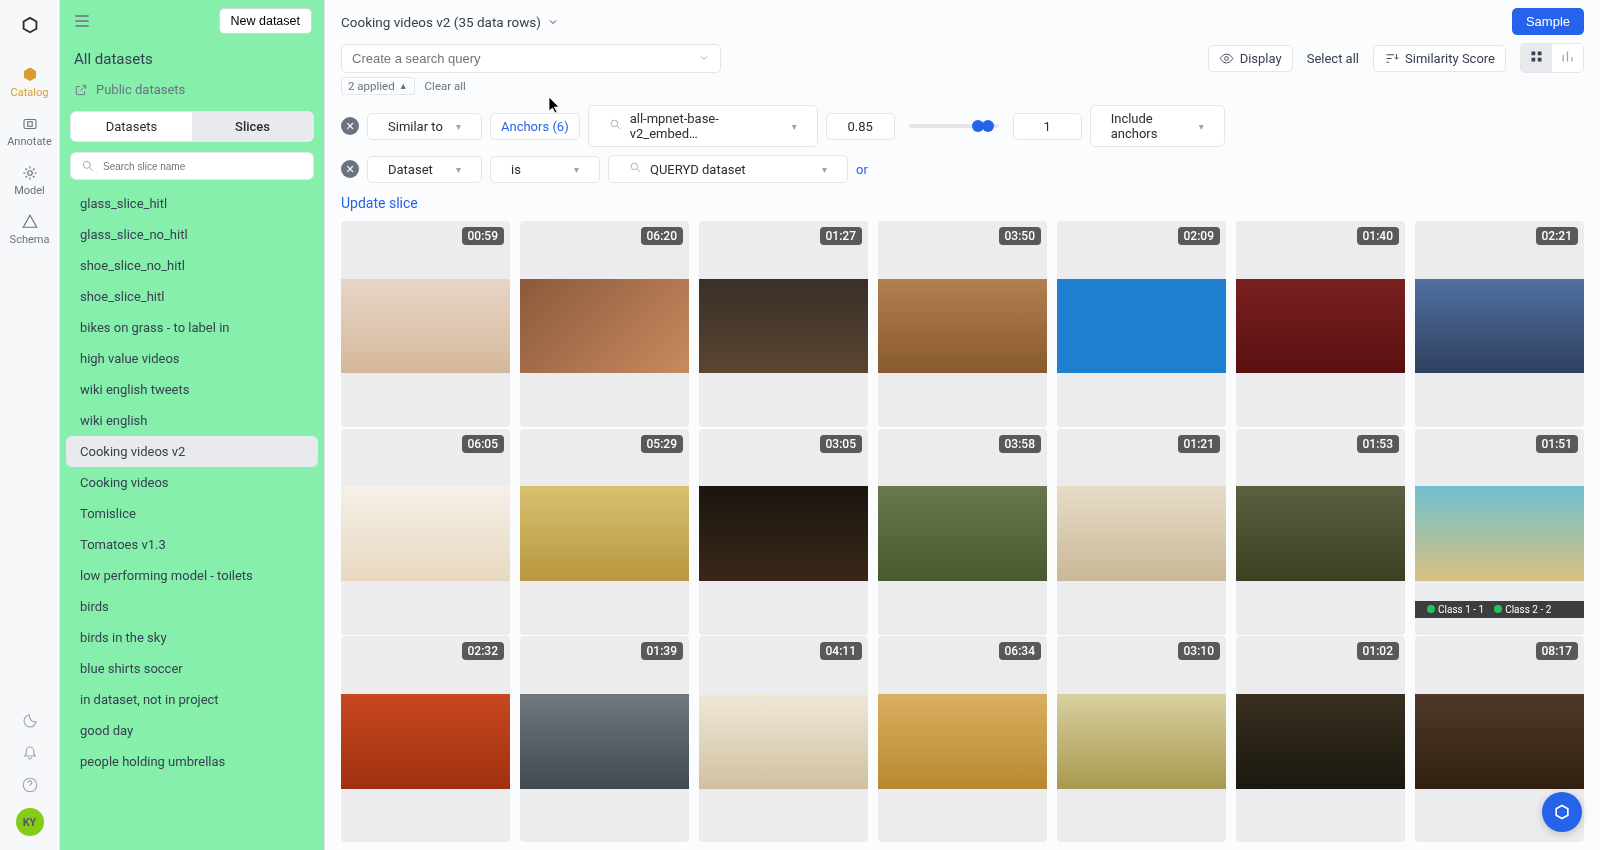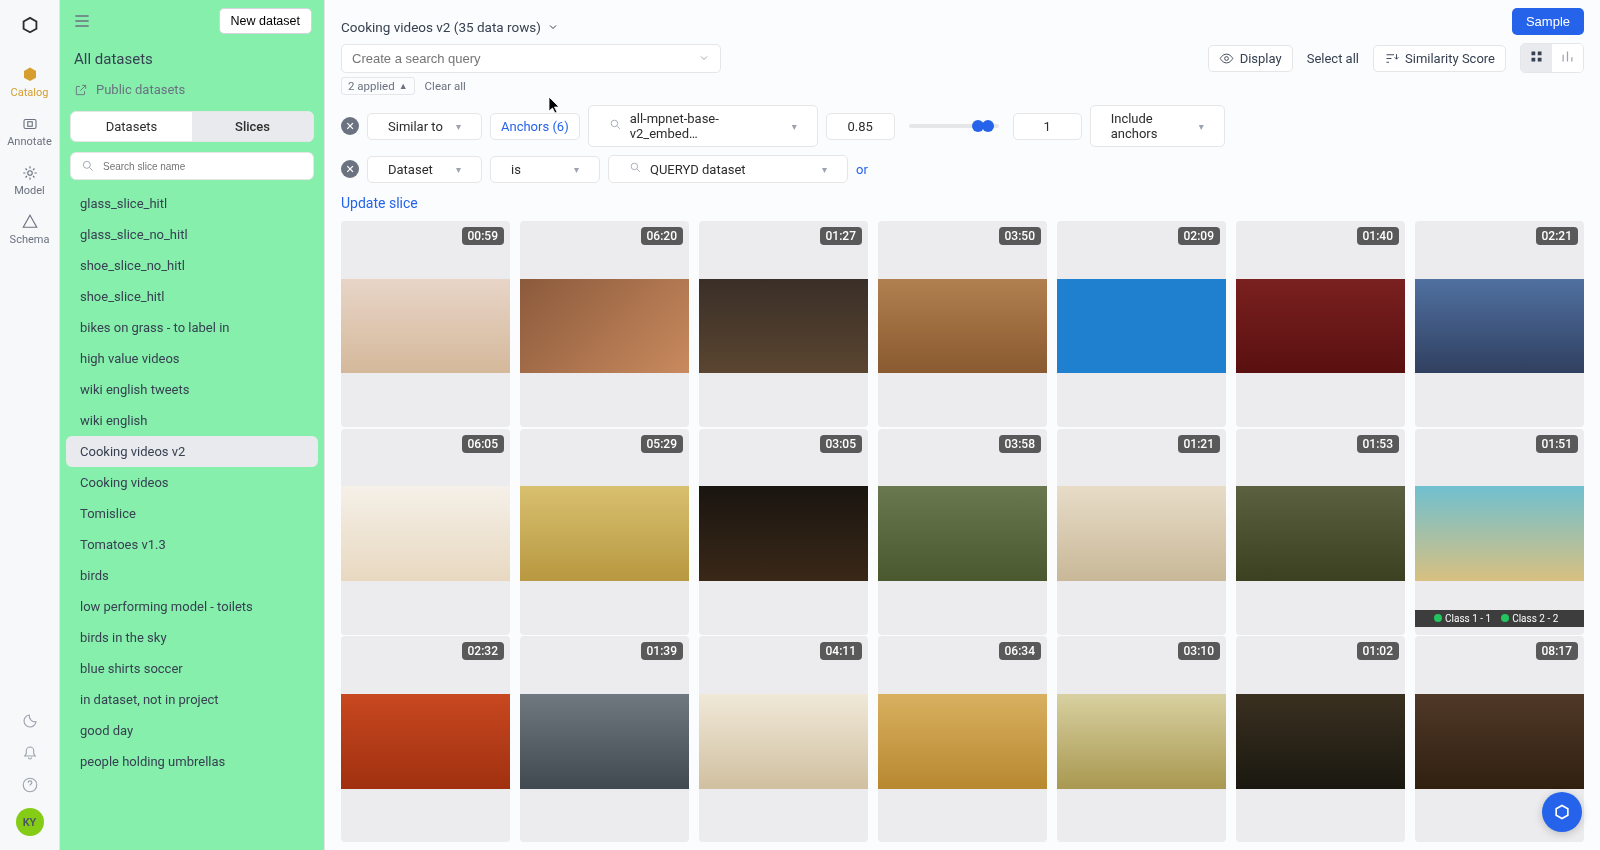--- a/index.html
+++ b/index.html
@@ -27,21 +27,21 @@
 .tabbar .tab { flex:1; text-align:center; padding:7px 0; font-size:13px; cursor:pointer; }
 .tabbar .tab.active { background:#e8eaed; font-weight:500; }
 .search-slice { margin:10px 10px 8px; display:flex; align-items:center; gap:8px; background:#fff; border:1px solid #e5e6e8; border-radius:6px; padding:6px 10px; color:#9ca3af; }
 .search-slice input { border:none; outline:none; flex:1; font-size:10px; background:transparent; }
 .slice-list { overflow-y:auto; flex:1; }
 .slice-item { padding:8px 14px; font-size:13px; color:#374151; cursor:pointer; border-radius:6px; margin:0 6px; }
 .slice-item.selected { background:#e8eaed; }
 
 
 .main { flex:1; display:flex; flex-direction:column; background:#fbfcfd; overflow:hidden; }
-.topbar { display:flex; align-items:flex-end; justify-content:space-between; padding:8px 16px; }
+.topbar { display:flex; align-items:center; justify-content:space-between; padding:8px 16px; }
 .crumb { display:flex; align-items:center; gap:6px; font-size:13.5px; color:#374151; cursor:pointer; }
 .sample-btn { background:#2563eb; color:#fff; border:none; border-radius:5px; padding:6px 14px; font-size:13px; cursor:pointer; }
 
 .controlrow { display:flex; align-items:center; justify-content:space-between; padding:0 16px; gap:12px; }
 .searchq { flex:0 0 380px; display:flex; align-items:center; background:#fff; border:1px solid #e5e6e8; border-radius:5px; padding:6px 10px; color:#9ca3af; }
 .searchq input { border:none; outline:none; flex:1; font-size:13px; }
 .right-controls { display:flex; align-items:center; gap:14px; }
 .ctrl-btn { display:flex; align-items:center; gap:6px; background:#fff; border:1px solid #e5e6e8; border-radius:5px; padding:5px 10px; font-size:13px; cursor:pointer; color:#374151; }
 .ctrl-link { font-size:13px; color:#374151; cursor:pointer; }
 .view-toggle { display:flex; border:1px solid #e5e6e8; border-radius:5px; overflow:hidden; }
@@ -64,21 +64,21 @@
 .slider::after { content:''; position:absolute; left:82%; top:-4px; width:12px; height:12px; border-radius:50%; background:#2563eb; }
 .input-sm { background:#fff; border:1px solid #e5e6e8; border-radius:5px; padding:5px 8px; font-size:13px; width:69px; text-align:center; }
 .or-txt { color:#2563eb; font-size:13px; }
 
 .update-link { padding:6px 16px 10px; color:#2563eb; font-size:14px; cursor:pointer; }
 
 .grid { flex:1; overflow:auto; padding:0 16px 16px; display:grid; grid-template-columns: repeat(7, 1fr); gap:10px; }
 .card { background:#ececee; border-radius:4px; position:relative; aspect-ratio: 160/195; overflow:hidden; cursor:pointer; }
 .dur { position:absolute; top:6px; right:6px; background:rgba(40,40,40,0.75); color:#fff; font-size:12px; padding:2px 6px; border-radius:4px; font-weight:500; }
 .thumb { position:absolute; top:28%; left:0; right:0; height:46%; display:flex; align-items:center; justify-content:center; font-size:10px; color:#fff; }
-.classes { position:absolute; bottom:8px; left:0; right:0; background:rgba(30,30,30,0.85); color:#fff; font-size:10px; padding:3px 19px; display:flex; gap:10px; }
+.classes { position:absolute; bottom:17px; left:0; right:0; background:rgba(30,30,30,0.85); color:#fff; font-size:10px; padding:3px 12px; display:flex; gap:10px; }
 .dot { width:8px; height:8px; border-radius:50%; display:inline-block; margin-right:3px; }
 
 .fab { position:absolute; bottom:18px; right:18px; width:40px; height:40px; border-radius:50%; background:#2563eb; display:flex; align-items:center; justify-content:center; cursor:pointer; box-shadow:0 2px 8px rgba(0,0,0,0.2); }
 
 .cursor-arrow { position:absolute; pointer-events:none; z-index:999; }
 
 
 .th1{background:linear-gradient(#e8d5c8,#d4b89a);} .th2{background:linear-gradient(135deg,#8b5a3c,#c98a5e);} .th3{background:linear-gradient(#3a2f28,#5a4530);} .th4{background:linear-gradient(#b08050,#8a5a30);} .th5{background:#2080d0;} .th6{background:linear-gradient(#7a2020,#5a1010);} .th7{background:linear-gradient(#5070a0,#304060);}
 .th8{background:linear-gradient(#f5f0e8,#e8d8c0);} .th9{background:linear-gradient(#d8c070,#b89840);} .th10{background:linear-gradient(#1a1510,#3a2818);} .th11{background:linear-gradient(#6a7850,#4a5830);} .th12{background:linear-gradient(#e8dcc8,#c8b898);} .th13{background:linear-gradient(#5a6040,#3a4020);} .th14{background:linear-gradient(#70c0d0,#d8c080);}
 .th15{background:linear-gradient(#c84820,#a03010);} .th16{background:linear-gradient(#707880,#404850);} .th17{background:linear-gradient(#f0e8d8,#d0c0a0);} .th18{background:linear-gradient(#d8b060,#b88830);} .th19{background:linear-gradient(#d8d0a0,#a89850);} .th20{background:linear-gradient(#3a3020,#1a1810);} .th21{background:linear-gradient(#503828,#302010);}
@@ -167,22 +167,22 @@
         <div class="slice-item">shoe_slice_no_hitl</div>
         <div class="slice-item">shoe_slice_hitl</div>
         <div class="slice-item">bikes on grass - to label in</div>
         <div class="slice-item">high value videos</div>
         <div class="slice-item">wiki english tweets</div>
         <div class="slice-item">wiki english</div>
         <div class="slice-item selected">Cooking videos v2</div>
         <div class="slice-item">Cooking videos</div>
         <div class="slice-item">Tomislice</div>
         <div class="slice-item">Tomatoes v1.3</div>
+        <div class="slice-item">low performing model - toilets</div>
         <div class="slice-item">birds</div>
-        <div class="slice-item">low performing model - toilets</div>
         <div class="slice-item">birds in the sky</div>
         <div class="slice-item">blue shirts soccer</div>
         <div class="slice-item">in dataset, not in project</div>
         <div class="slice-item">good day</div>
         <div class="slice-item">people holding umbrellas</div>
       </div>
   </div>
 
   <div class="main">
     <div class="topbar">

